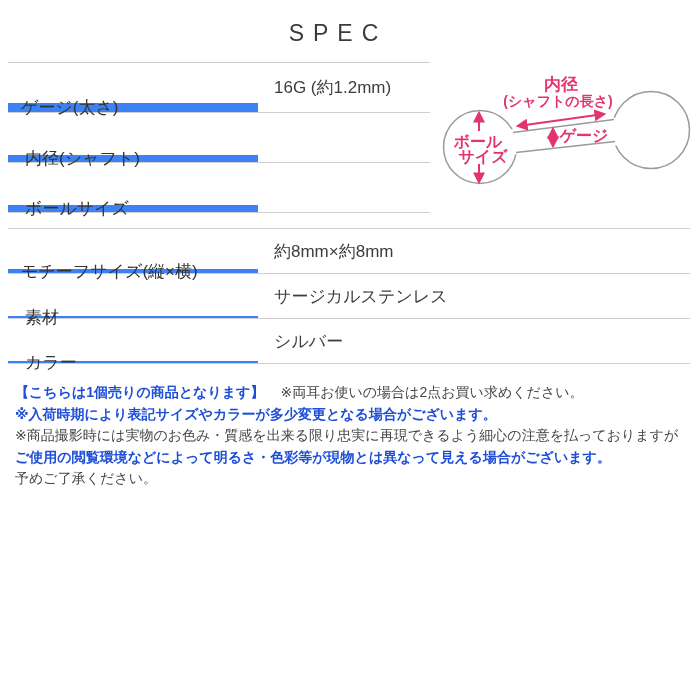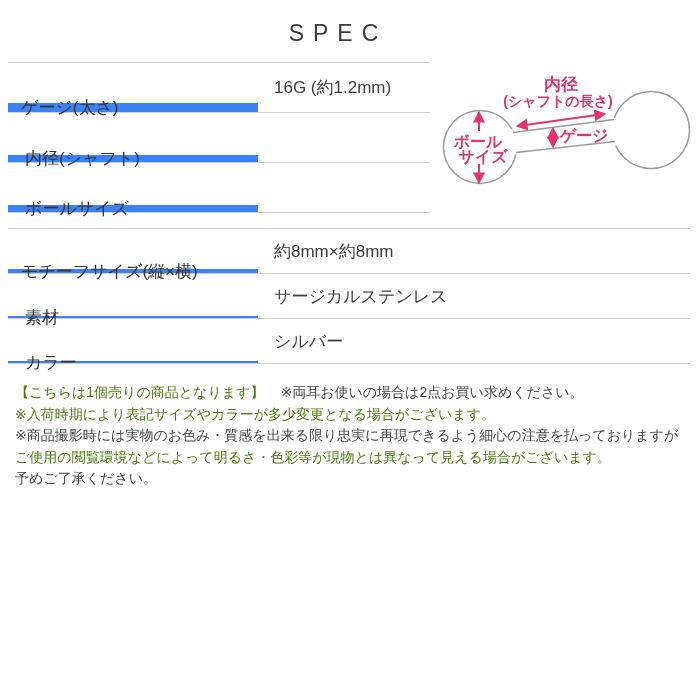--- a/index.html
+++ b/index.html
@@ -22,21 +22,21 @@
   #table1 .row{height:49px;}
   #table2{left:8px;top:228px;width:682px;}
   #table2 .row{height:44px;}
 
   .diagram{position:absolute;left:430px;top:60px;width:270px;height:135px;}
   .diagram text{font-family:"Liberation Sans","DejaVu Sans",sans-serif;
         font-weight:bold;fill:#e2356f;}
 
   .notes{position:absolute;left:15px;top:382px;width:680px;
          font-size:14px;line-height:21.5px;color:#454545;}
-  .notes .pink{color:#4d7c0f;font-weight:normal;}
+  .notes .pink{color:#1d4ed8;font-weight:bold;}
   .notes .gap{display:inline-block;width:16px;}
 </style>
 </head>
 <body>
 
 <div class="page">
 
   <div class="title">SPEC</div>
 
   <div class="spec-table" id="table1">

